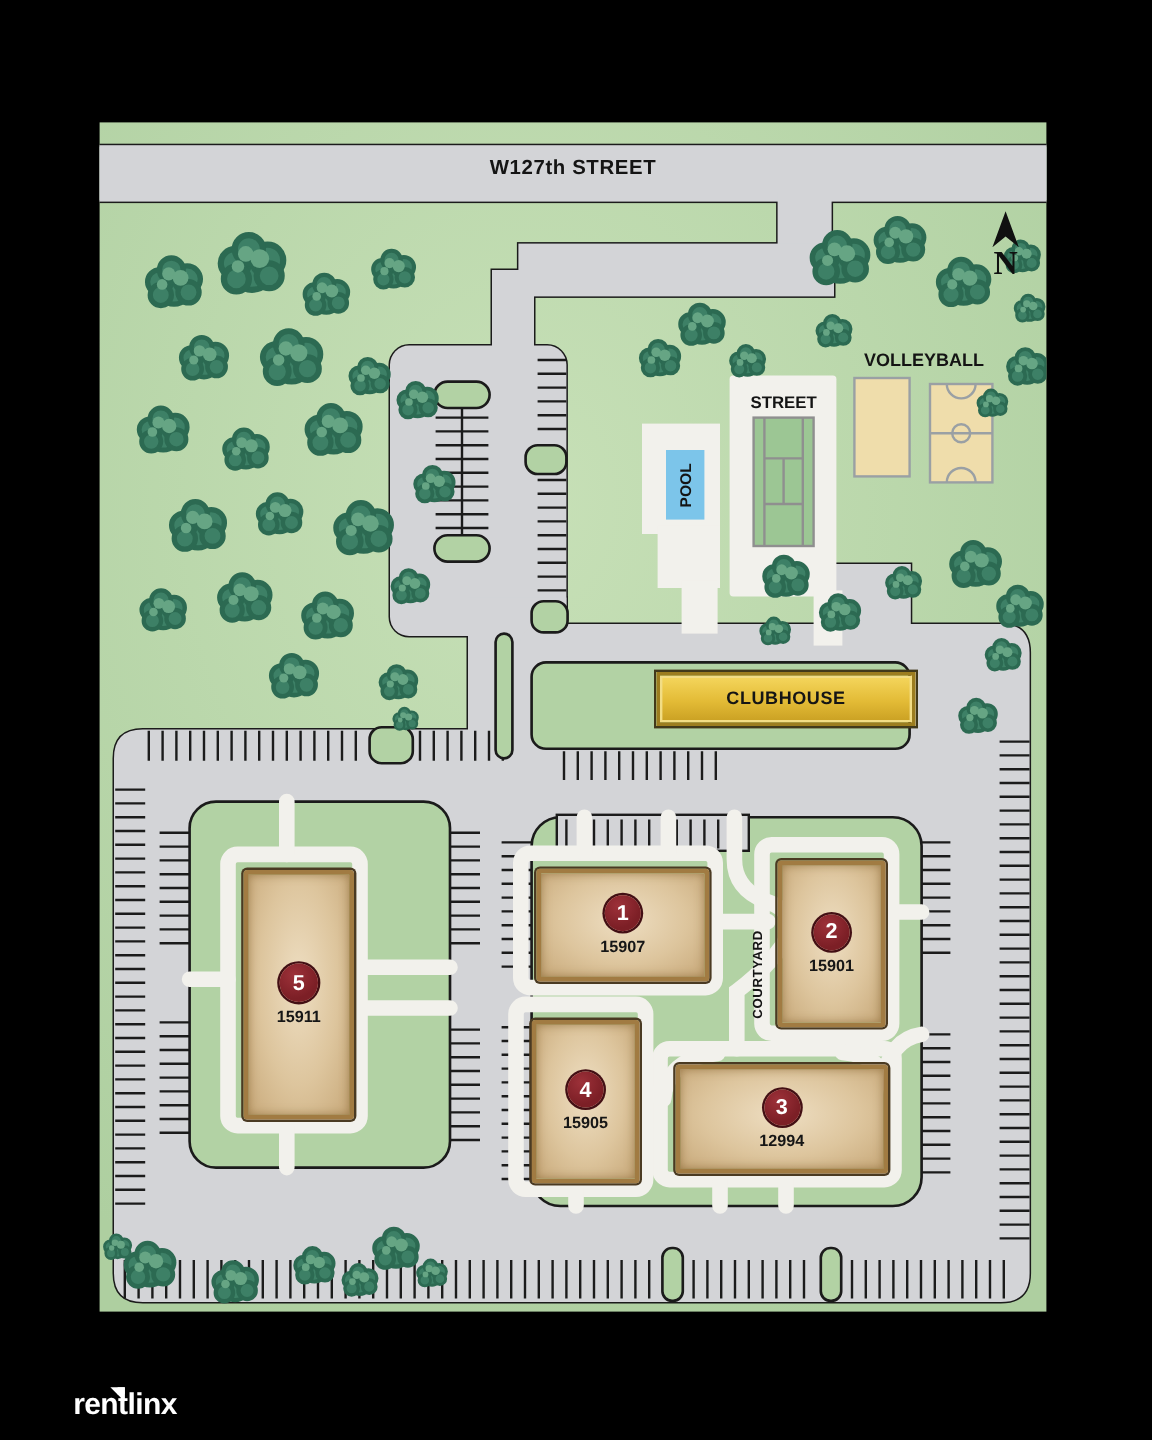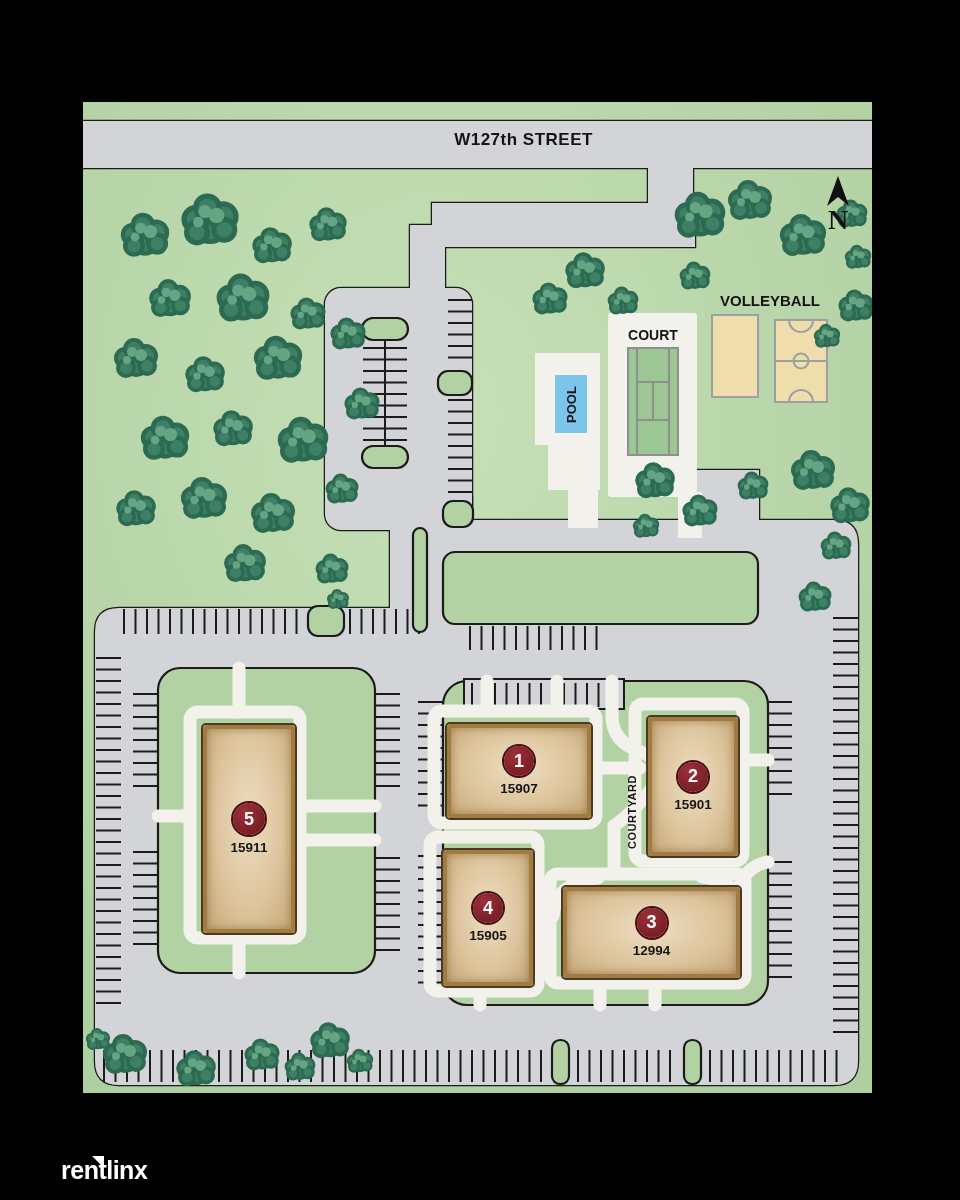--- a/index.html
+++ b/index.html
@@ -182,29 +182,32 @@
           <use href="#treeSym" transform="translate(262,1056) scale(0.8)"></use>
           <use href="#treeSym" transform="translate(330,1042) scale(0.9)"></use>
           <use href="#treeSym" transform="translate(300,1068) scale(0.7)"></use>
           <use href="#treeSym" transform="translate(98,1040) scale(0.55)"></use>
           <use href="#treeSym" transform="translate(360,1062) scale(0.6)"></use>
         </g>
   <path d="M838,176 L849,206 L838,197 L827,206 Z" fill="#101010"></path>
 </g>
     </svg>
 
-  <div class="lbl" style="left:83px;top:130px;width:789px;font-size:17px;letter-spacing:.5px;margin-left:46px;">W127th STREET</div>
+  <div class="lbl" style="left:83px;top:130px;width:789px;font-size:17px;letter-spacing:.5px;">W127th STREET</div>
 
   <div class="lbl compassN" style="left:820px;top:204px;width:36px;">N</div>
 
   <div class="lbl" style="left:655px;top:292px;width:165px;font-size:15px;text-align:right;">VOLLEYBALL</div>
-  <div class="lbl" style="left:598px;top:327px;width:110px;font-size:14px;">COURT</div>
+  <div class="lbl" style="left:598px;top:327px;width:110px;font-size:14px;">STREET</div>
   <div class="lbl rot" style="left:541px;top:397px;width:60px;font-size:13px;">POOL</div>
   <div class="lbl rot" style="left:577px;top:806px;width:110px;font-size:11px;letter-spacing:.5px;">COURTYARD</div>
 
+  <div class="clubhouse" style="left:547px;top:560px;width:210px;height:39px;">
+    <span>CLUBHOUSE</span>
+  </div>
 
   <div class="building" style="left:447px;top:724px;width:136px;height:86px;">
     <span class="badge">1</span>
     <span class="addr">15907</span>
   </div>
   <div class="building" style="left:648px;top:717px;width:82px;height:131px;">
     <span class="badge">2</span>
     <span class="addr">15901</span>
   </div>
   <div class="building" style="left:563px;top:887px;width:169px;height:83px;">

